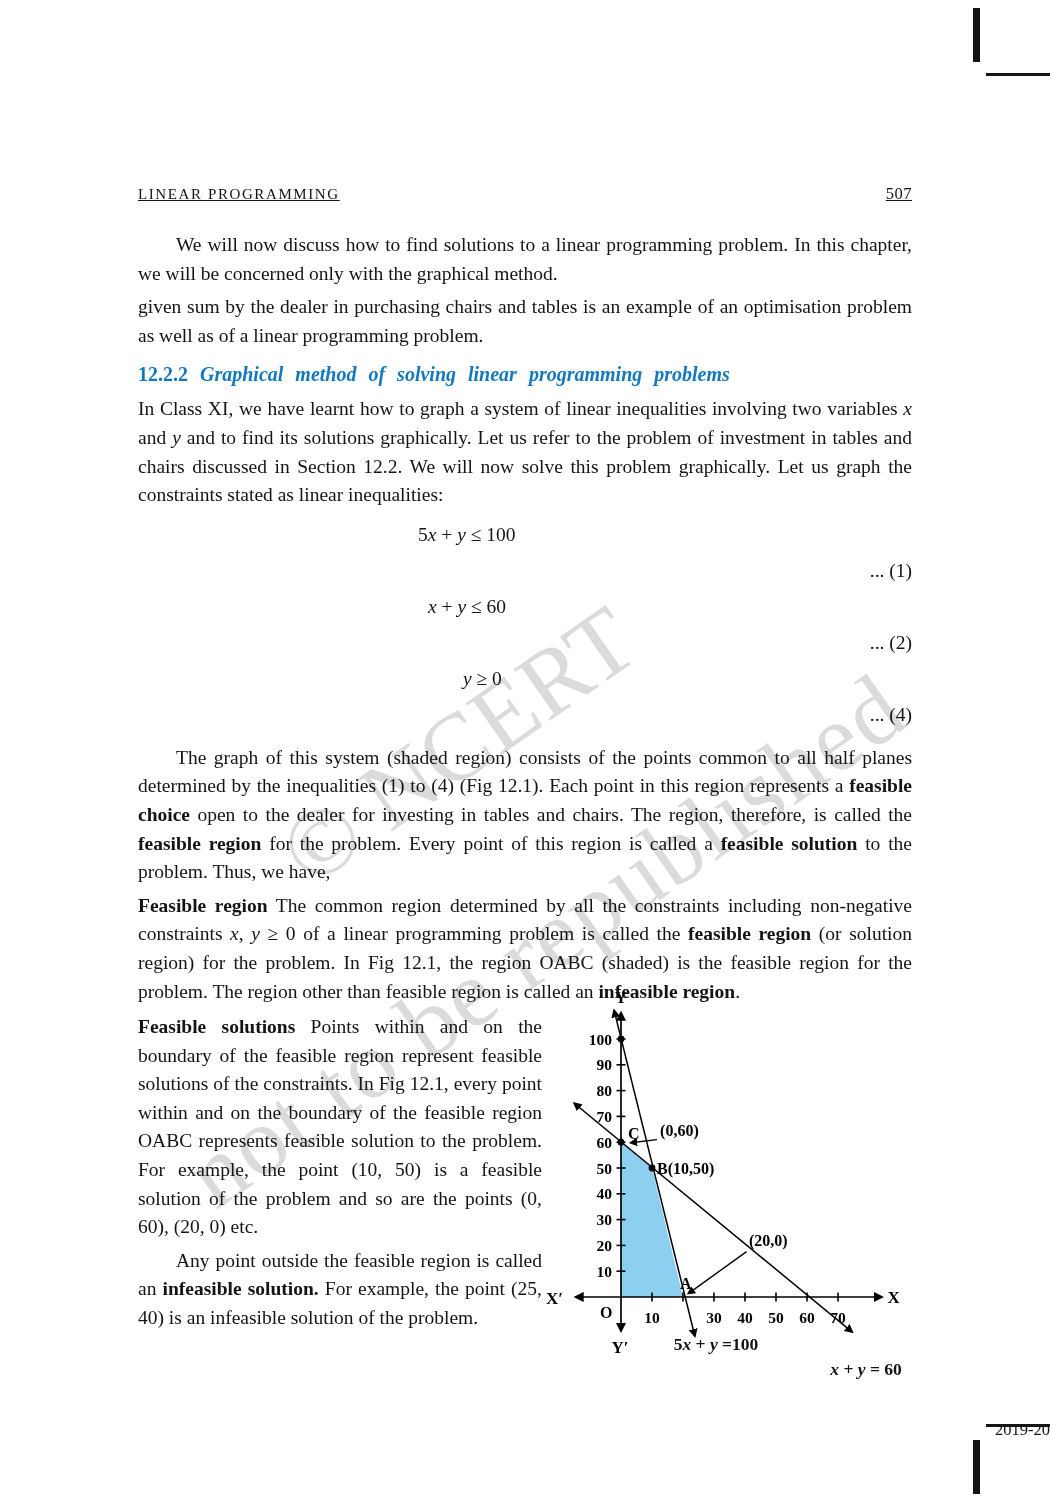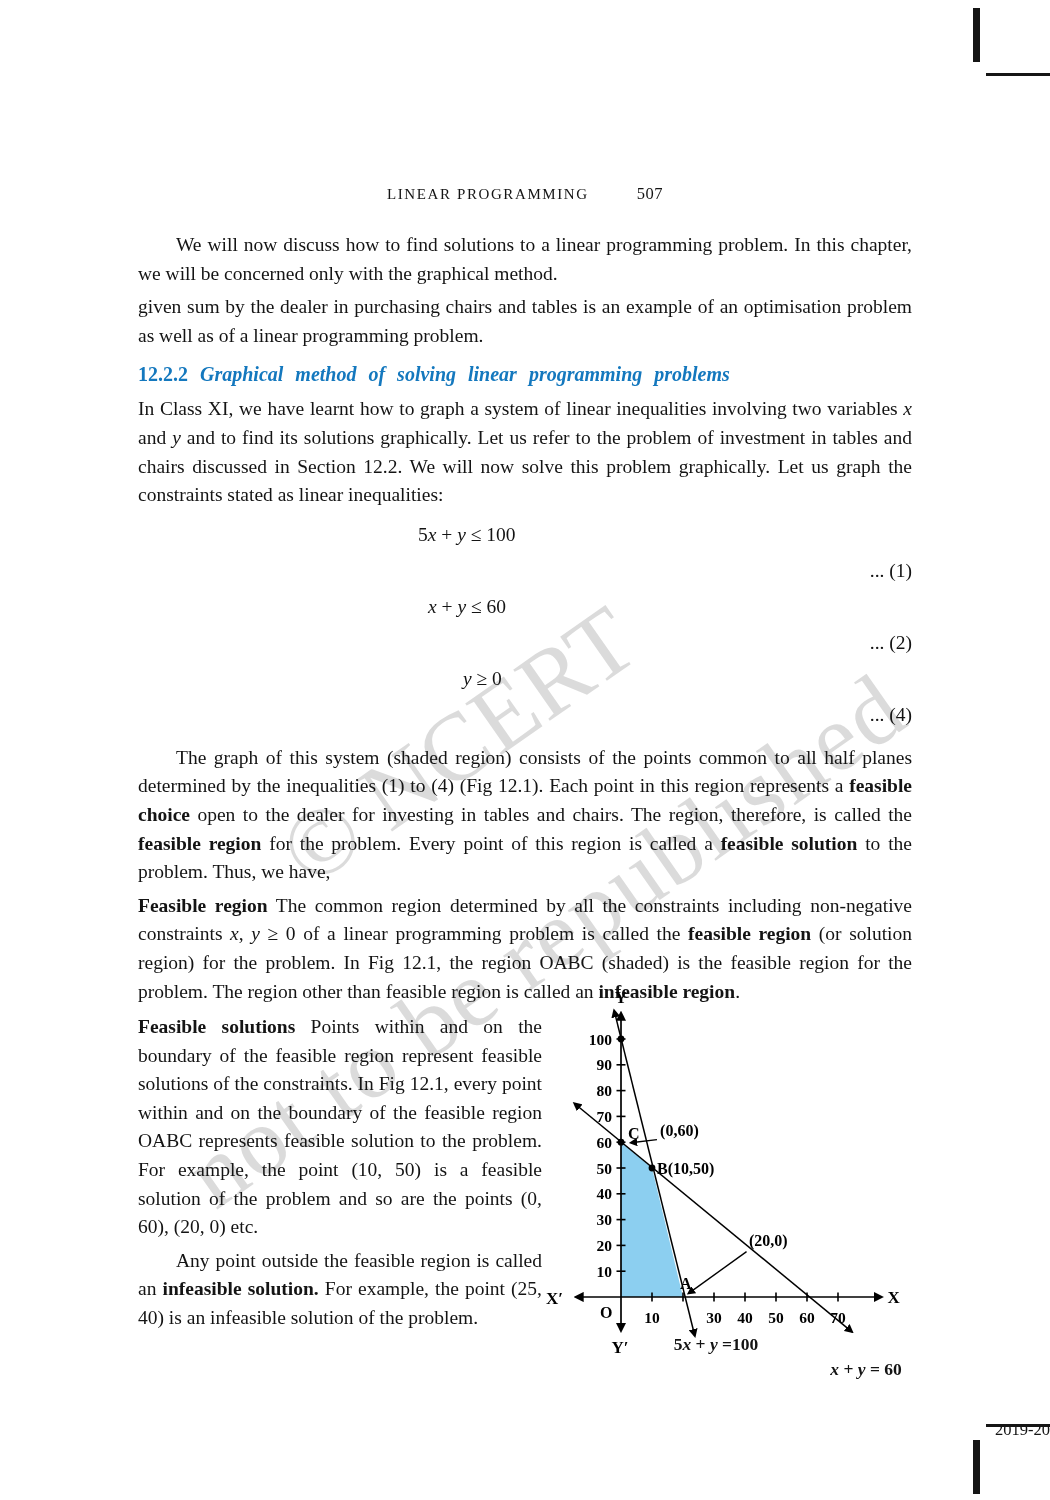--- a/index.html
+++ b/index.html
@@ -16,22 +16,22 @@
     font-family:"Liberation Serif", serif; color:rgba(125,125,125,0.28);
   }
   .wm1 { left:255px; top:690px; font-size:96px; transform:rotate(-35deg); }
   .wm2 { left:15px; top:885px; font-size:96px; transform:rotate(-35deg); width:1060px; text-align:center; letter-spacing:2px; }
 
   
   .crop { position:absolute; background:#151515; z-index:2; }
 
   .content { position:absolute; left:138px; top:184px; width:774px; z-index:1; }
 
-  .header { display:flex; justify-content:center; align-items:baseline;
-            font-size:15px; letter-spacing:1.6px; margin-bottom:27px; }
+  .header { display:flex; justify-content:space-between; align-items:baseline;
+            font-size:15px; letter-spacing:1.6px; margin-bottom:27px;text-decoration:underline; }
   .header .pgnum { margin-left:48px; letter-spacing:0.5px; font-size:16.5px; }
 
   p.body { font-size:19.5px; line-height:28.6px; text-align:justify; margin:0 0 5px 0; }
   .indent { text-indent:38px; }
 
   h2.section { font-size:20px; line-height:27px; margin:11px 0 7px 0; word-spacing:7px; font-weight:bold; }
 
   .eqs { margin:7px 0 11px 0; }
   .eq-row { display:flex; font-size:19.5px; line-height:36px;flex-direction:column; }
   .eq-expr { white-space:pre; }

